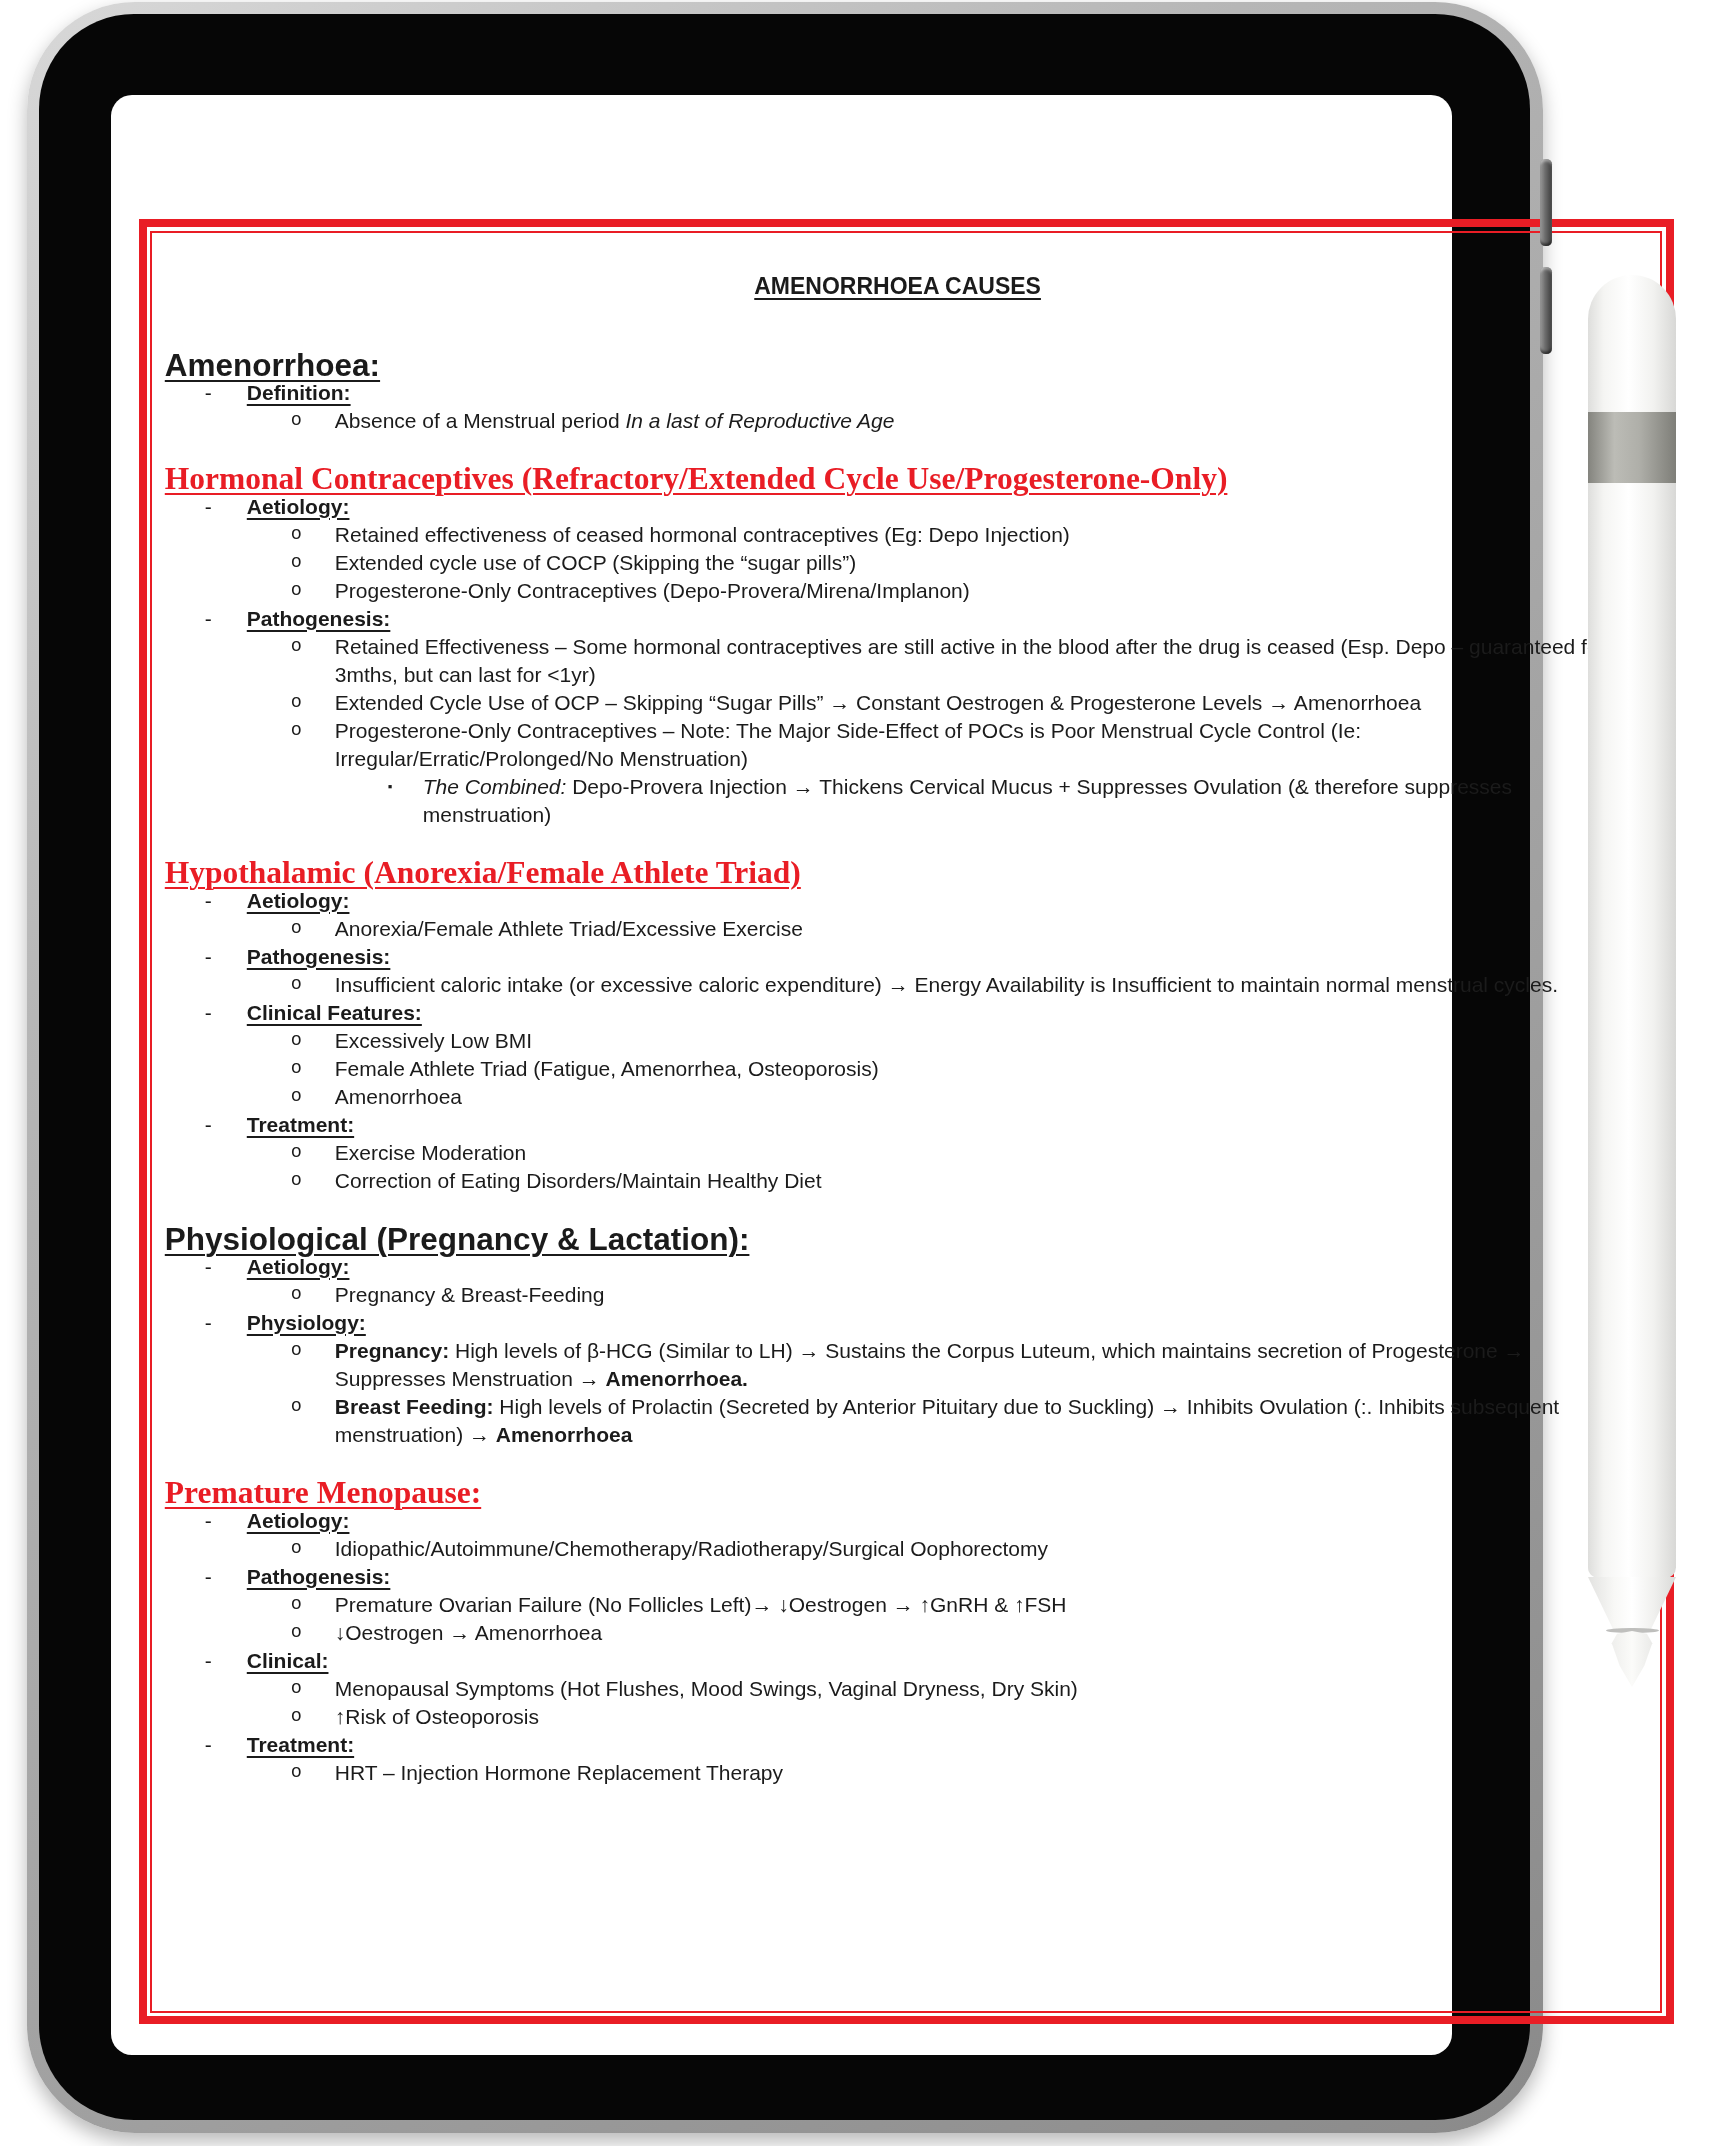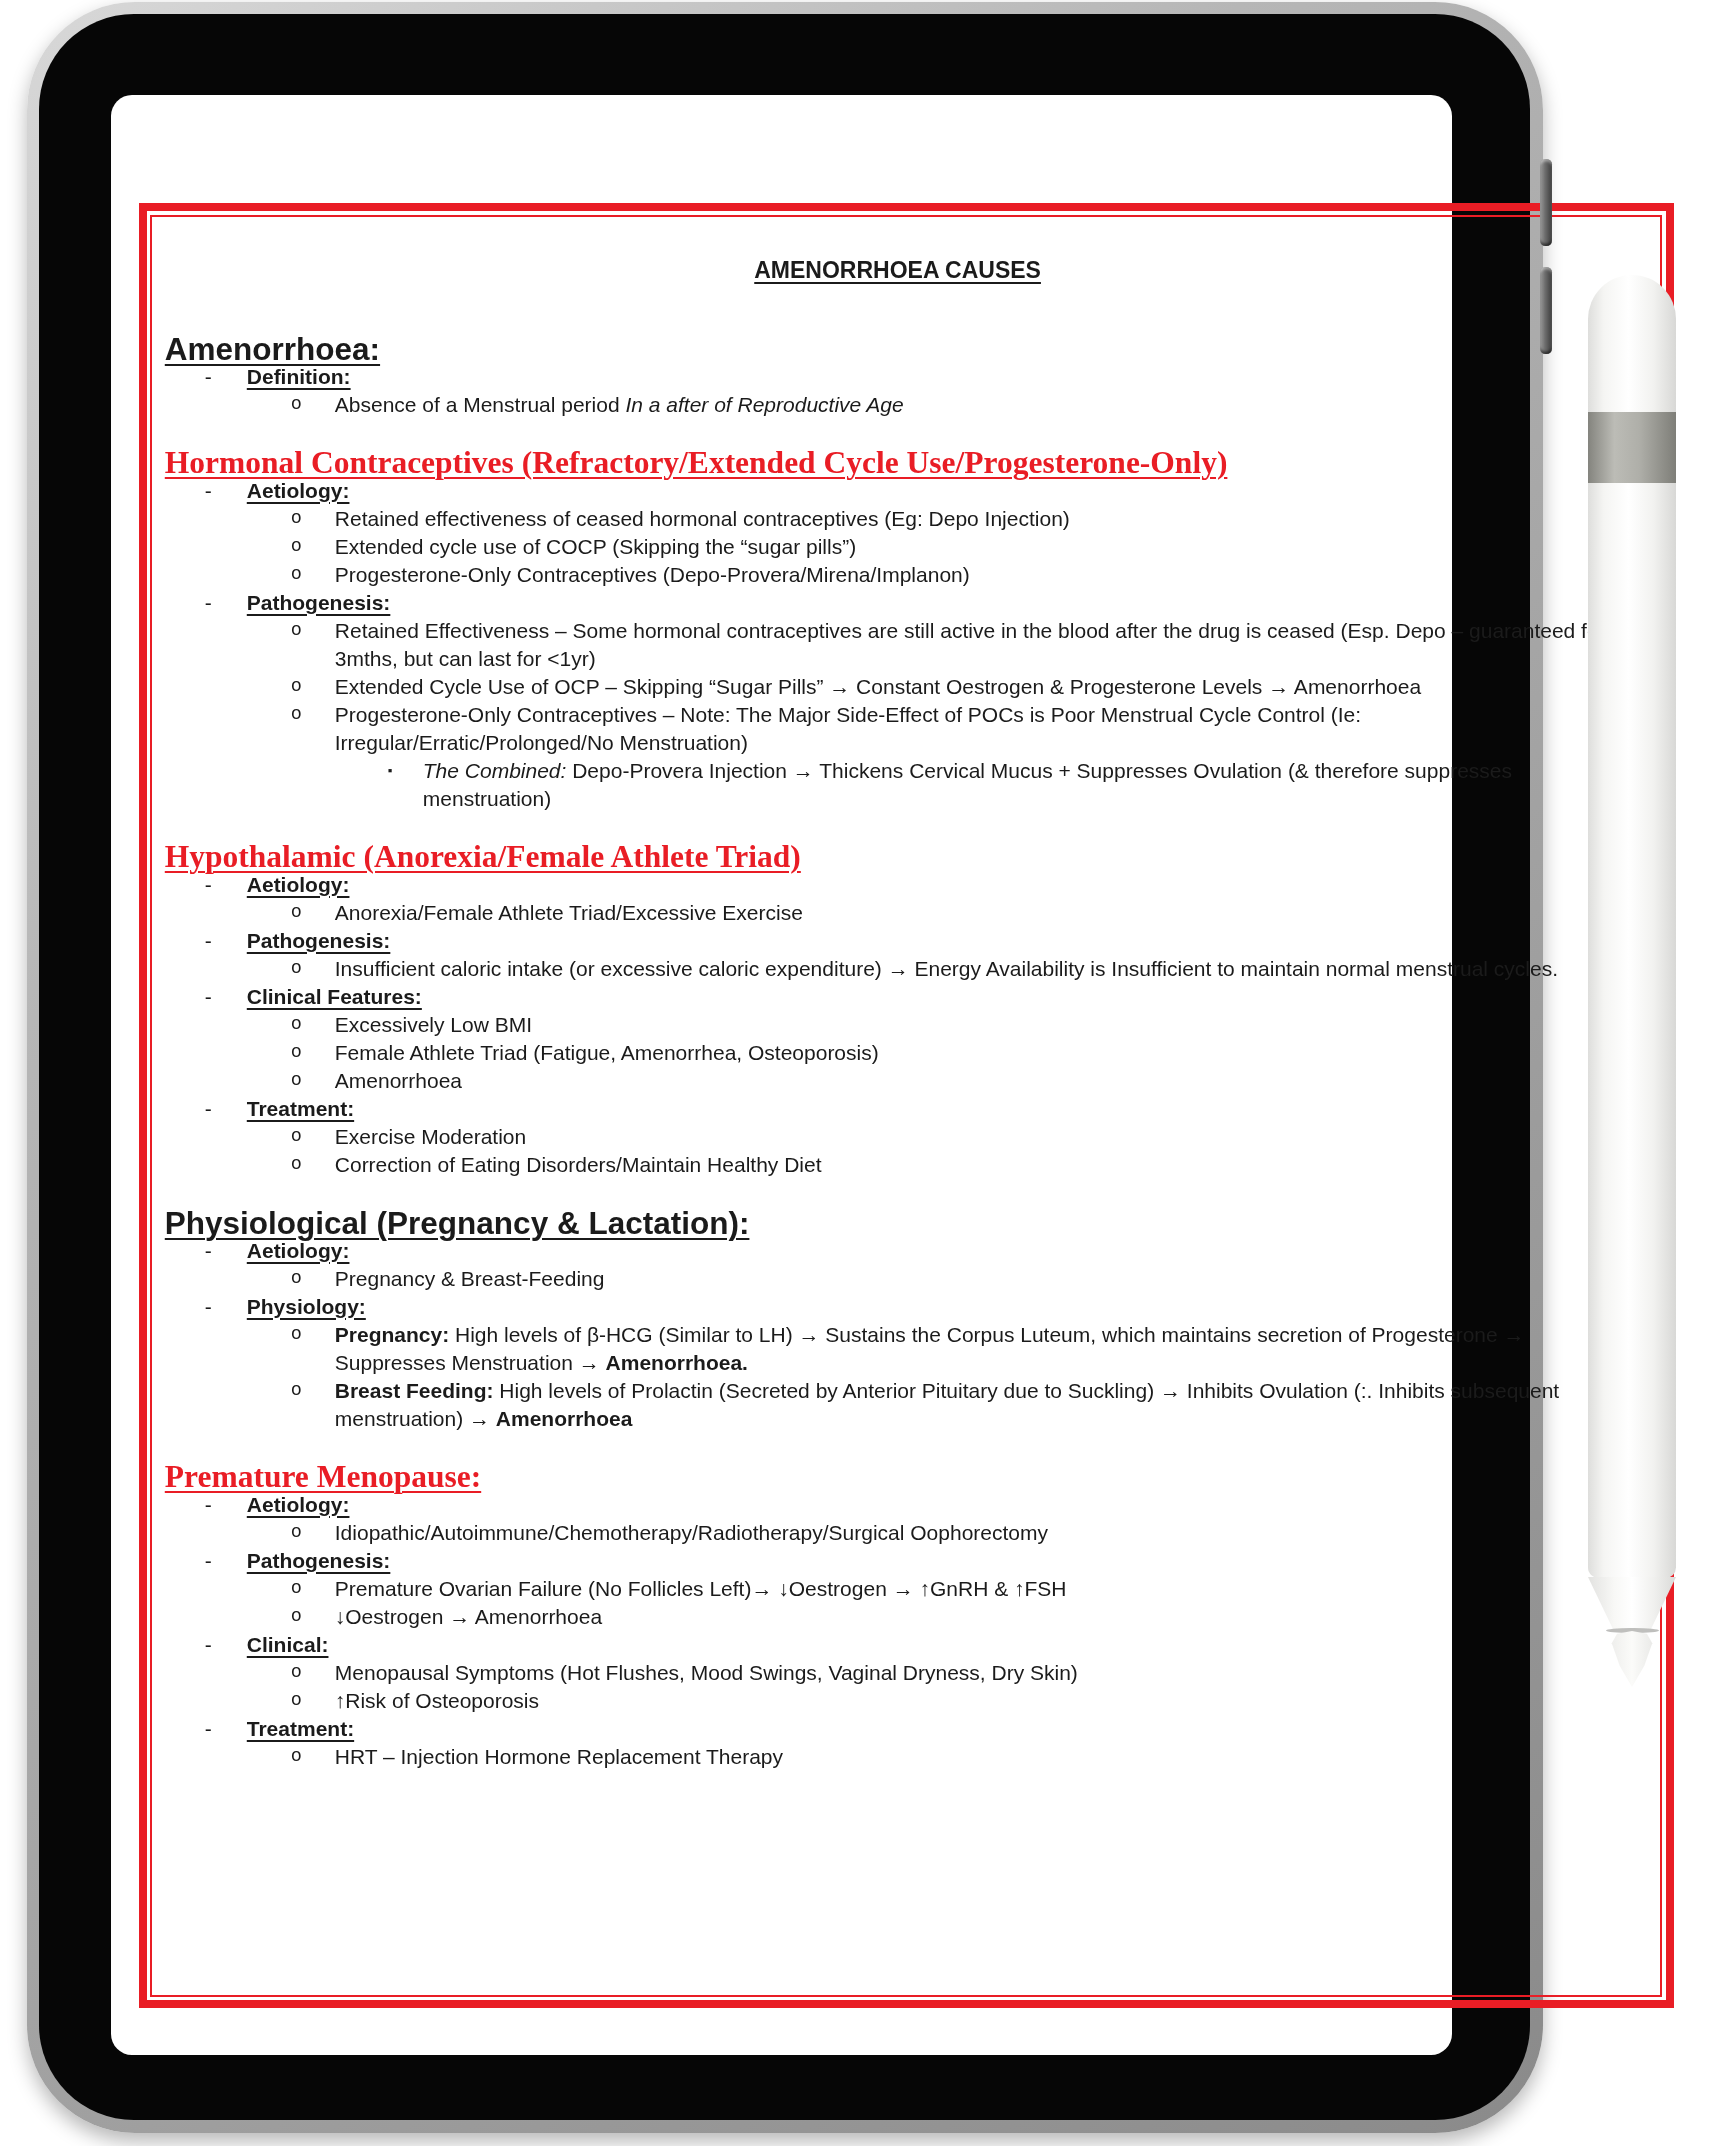--- a/index.html
+++ b/index.html
@@ -31,21 +31,21 @@
   .pencil-taper{ position:absolute; left:1588px; top:1577px; width:88px; height:55px;
                  background:linear-gradient(to right,#e2e2e0 0%,#f8f8f6 30%,#ffffff 50%,#f0f0ee 75%,#dadad8 100%);
                  clip-path:polygon(0 0,100% 0,70% 100%,30% 100%); }
   .pencil-seam{ position:absolute; left:1606px; top:1628px; width:53px; height:5.3px;
                 background:#bfbfbd; border-radius:50%; }
   .pencil-tip{ position:absolute; left:1610px; top:1631px; width:44px; height:56px;
                background:linear-gradient(to right,#ededeb,#fbfbf9 50%,#e9e9e7);
                clip-path:polygon(50% 100%,22% 62%,4% 22%,16% 5%,50% 0,84% 5%,96% 22%,78% 62%); }
 
   
-  .frame{ position:absolute; left:28px; top:108px; width:1535px; height:1805px;
+  .frame{ position:absolute; left:28px; top:124px; width:1535px; height:1805px;
           border:8px solid var(--red); }
   .frame-inner{ position:absolute; inset:3.5px; border:2.6px solid var(--red); }
   .doc{ position:absolute; inset:0; padding:39px 30px 0 12.4px;
         font-size:21px; line-height:28px; }
 
   
   .title{ text-align:center; font-weight:bold; font-size:23px;
           text-decoration:underline; text-decoration-thickness:1.8px; text-underline-offset:3.5px;
           margin-bottom:51px; }
   .sec{ margin-top:30px; }
@@ -78,21 +78,21 @@
             <div class="title">AMENORRHOEA CAUSES</div>
 
             <section class="sec first">
               <h2 class="h">Amenorrhoea:</h2>
               <div class="row l1">
                 <span class="m m1">-</span>
                 <span class="lbl">Definition:</span>
               </div>
               <div class="row l2">
                 <span class="m m2">o</span>
-                <div class="txt"><span>Absence of a Menstrual period </span><span class="i">In a after of Reproductive Age</span></div>
+                <div class="txt"><span>Absence of a Menstrual period </span><span class="i">In a last of Reproductive Age</span></div>
               </div>
             </section>
 
             <section class="sec">
               <h2 class="h red">Hormonal Contraceptives (Refractory/Extended Cycle Use/Progesterone-Only)</h2>
               <div class="row l1">
                 <span class="m m1">-</span>
                 <span class="lbl">Aetiology:</span>
               </div>
               <div class="row l2">

